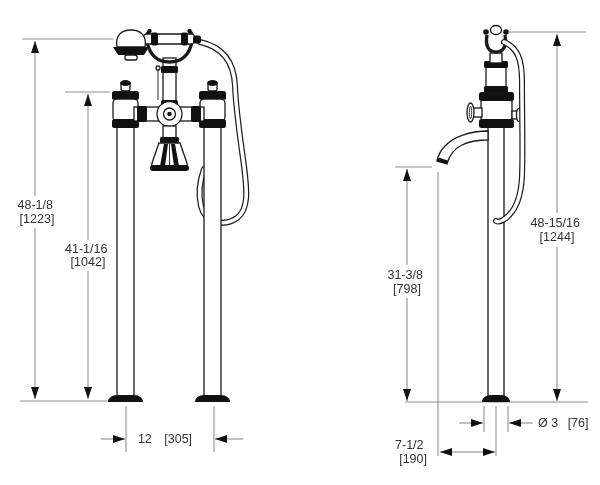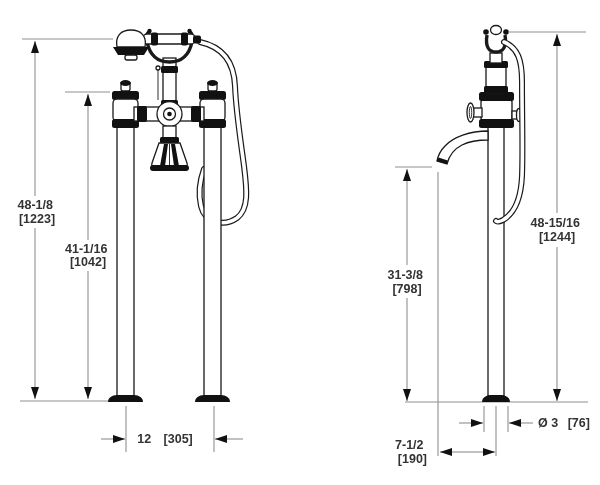--- a/index.html
+++ b/index.html
@@ -1,20 +1,20 @@
 <!DOCTYPE html>
 <html style="--background: #ffffff; --fixture_line: #1a1a1a; --fixture_fill: #ffffff; --dark_fill: #111111; --dimension_line: #8f8f8f; --arrow: #111111; --text: #333333;"><head>
 <meta charset="utf-8">
 <style>
   :root{
     --background:#ffffff; --fixture_line:#1a1a1a; --fixture_fill:#ffffff;
     --dark_fill:#111111; --dimension_line:#8f8f8f; --arrow:#111111; --text:#333333;
   }
   html,body{margin:0;padding:0;background:var(--background);}
-  .stage{width:600px;height:485px;background:var(--background);position:relative;font-weight:bold;}
+  .stage{width:600px;height:485px;background:var(--background);position:relative;}
   svg{display:block;}
   .outline{fill:var(--fixture_fill);stroke:var(--fixture_line);stroke-width:1.3;}
   .stroke{fill:none;stroke:var(--fixture_line);stroke-width:1.3;}
   .thick{fill:none;stroke:var(--fixture_line);stroke-width:3.4;}
   .dark{fill:var(--dark_fill);stroke:none;}
   .dim{fill:none;stroke:var(--dimension_line);stroke-width:1.1;}
   .hose-o{fill:none;stroke:var(--fixture_line);stroke-width:6;stroke-linecap:round;}
   .hose-i{fill:none;stroke:var(--fixture_fill);stroke-width:3.6;stroke-linecap:round;}
   .thin{fill:none;stroke:var(--fixture_line);stroke-width:0.9;}
   text{font-family:"Liberation Sans","DejaVu Sans",sans-serif;font-size:12.5px;fill:var(--text);}

